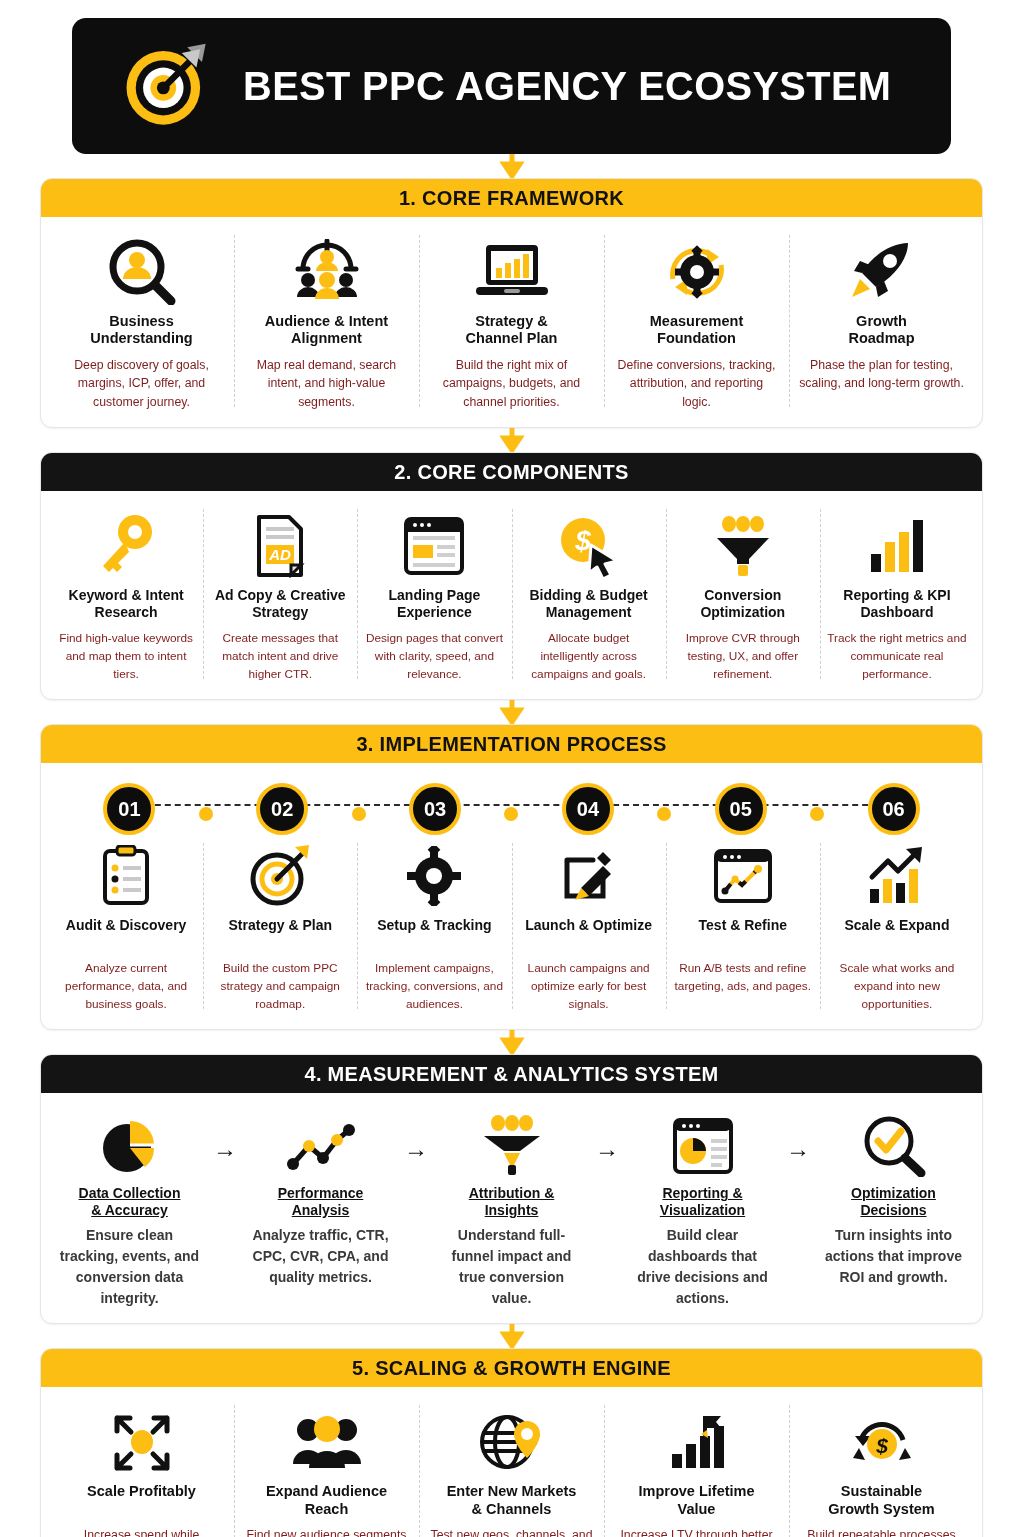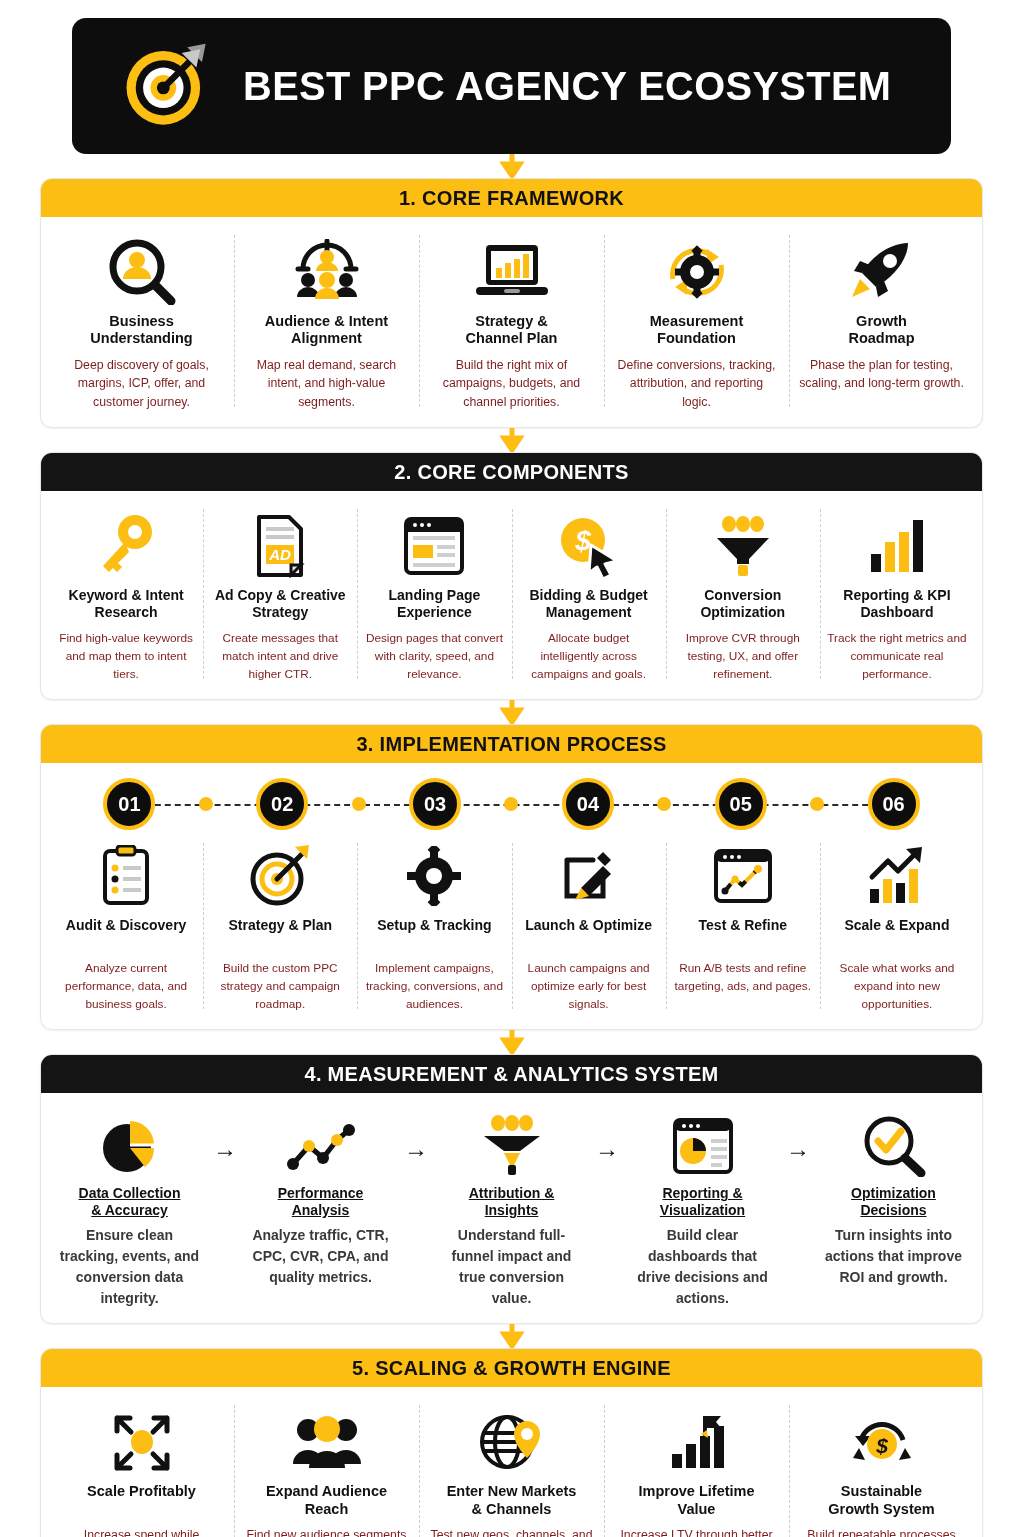--- a/index.html
+++ b/index.html
@@ -80,21 +80,21 @@
   .cols-6 .col { padding: 6px 7px 2px 7px; }
   .cols-6 .col-title { font-size: 14px; }
   .cols-6 .col-desc { font-size: 11.8px; }
 
   
   .rail { position: relative; height: 62px; margin: 10px 12px 0 12px; }
   .rail-line {
     position:absolute; left: 62px; right: 62px; top: 31px;
     border-top: 2px dashed #2b2b2b;
   }
-  .rail-dots { position:absolute; left:0; right:0; top:0; height:62px; display:flex; }
+  .rail-dots { position:absolute; left:0; right:0; top:0; height:62px; display:flex;align-items:flex-end; }
   .rail-cell { flex:1 1 0; position:relative; display:flex; align-items:center; justify-content:center; }
   .step-badge {
     width: 52px; height: 52px; border-radius: 50%;
     background:#0d0d0d; border: 4px solid #FDBE14;
     color:#fff; font-size: 20px; font-weight: 800;
     display:flex; align-items:center; justify-content:center;
     position: relative; z-index: 2;
   }
   .mid-dot {
     position:absolute; right: -7px; top: 24px; width: 14px; height:14px;

